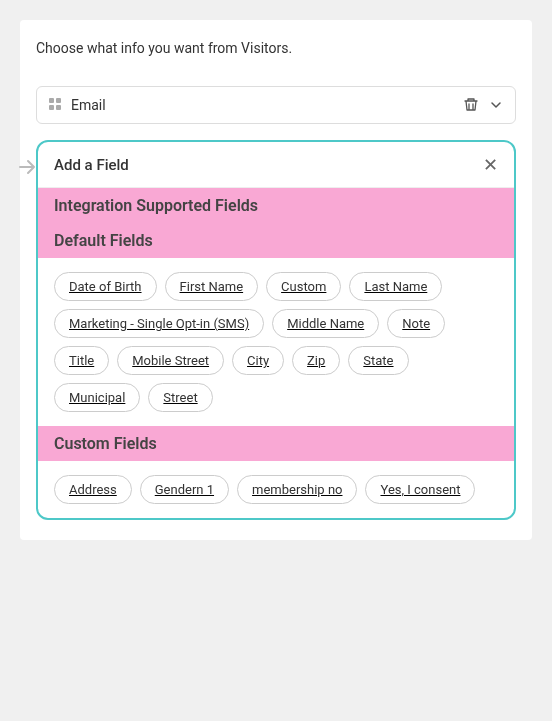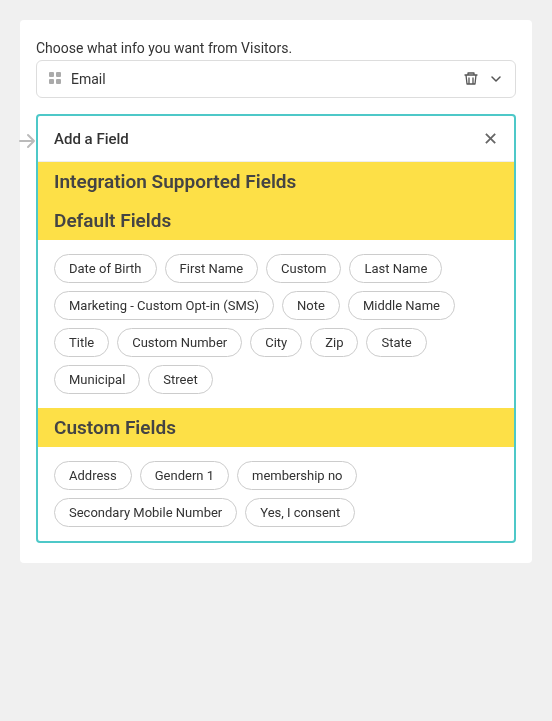--- a/index.html
+++ b/index.html
@@ -21,21 +21,21 @@
     .container {
       width: 552px;
       background: #fff;
       padding: 20px 16px;
       border-radius: 4px;
     }
 
     .header-text {
       font-size: 14px;
       color: #333;
-      margin-bottom: 4px;
+      margin-bottom: 30px;
     }
 
     .email-row {
       display: flex;
       align-items: flex-end;
       border: 1px solid #ddd;
       border-radius: 6px;
       padding: 10px 12px;
       margin-bottom: 16px;
       justify-content: space-between;
@@ -63,21 +63,21 @@
       border: none;
       cursor: pointer;
       color: #555;
       font-size: 16px;
       display: flex;
       align-items: center;
     }
 
     .panel {
       border: 2px solid #4dc8c8;
-      border-radius: 4px;
+      border-radius: 12px;
       position: relative;
       background: #fff;
     }
 
     .arrow-indicator {
       position: absolute;
       left: -22px;
       top: 14px;
       color: #ccc;
       font-size: 20px;
@@ -99,43 +99,44 @@
 
     .close-btn {
       background: none;
       border: none;
       cursor: pointer;
       font-size: 18px;
       color: #666;
     }
 
     .section-label {
-      background: #fde047;
+      background: #f9a8d4;
       padding: 8px 16px;
-      font-size: 19px;
+      font-size: 16px;
       font-weight: 600;
       color: #444;
     }
 
     .field-chip {
       border: 1px solid #ccc;
       border-radius: 20px;
       padding: 6px 14px;
       font-size: 13px;
       color: #333;
       background: #fff;
       cursor: pointer;
       white-space: nowrap;
     }
 
     .fields-wrapper {
       padding: 14px 16px;
       display: flex;
       flex-wrap: wrap;
       gap: 8px;
+      text-decoration: underline;
     }
   </style>
 </head>
 <body>
 
 <div class="container">
   <p class="header-text">Choose what info you want from Visitors.</p>
 
   <div class="email-row">
     <div class="email-left">
@@ -175,35 +176,34 @@
 
     <div class="section-label">Integration Supported Fields</div>
 
     <div class="section-label">Default Fields</div>
 
     <div class="fields-wrapper" id="default-fields-container">
     <button class="field-chip">Date of Birth</button>
         <button class="field-chip">First Name</button>
         <button class="field-chip">Custom</button>
         <button class="field-chip">Last Name</button>
-        <button class="field-chip">Marketing - Custom Opt-in (SMS)</button>
+        <button class="field-chip">Marketing - Single Opt-in (SMS)</button>
+        <button class="field-chip">Middle Name</button>
         <button class="field-chip">Note</button>
-        <button class="field-chip">Middle Name</button>
         <button class="field-chip">Title</button>
-        <button class="field-chip">Custom Number</button>
+        <button class="field-chip">Mobile Street</button>
         <button class="field-chip">City</button>
         <button class="field-chip">Zip</button>
         <button class="field-chip">State</button>
         <button class="field-chip">Municipal</button>
         <button class="field-chip">Street</button>
       </div>
 
     <div class="section-label">Custom Fields</div>
 
     <div class="fields-wrapper" id="custom-fields-container">
     <button class="field-chip">Address</button>
         <button class="field-chip">Gendern 1</button>
         <button class="field-chip">membership no</button>
-        <button class="field-chip">Secondary Mobile Number</button>
         <button class="field-chip">Yes, I consent</button>
       </div>
   </div>
 </div>
 
 </body></html>

